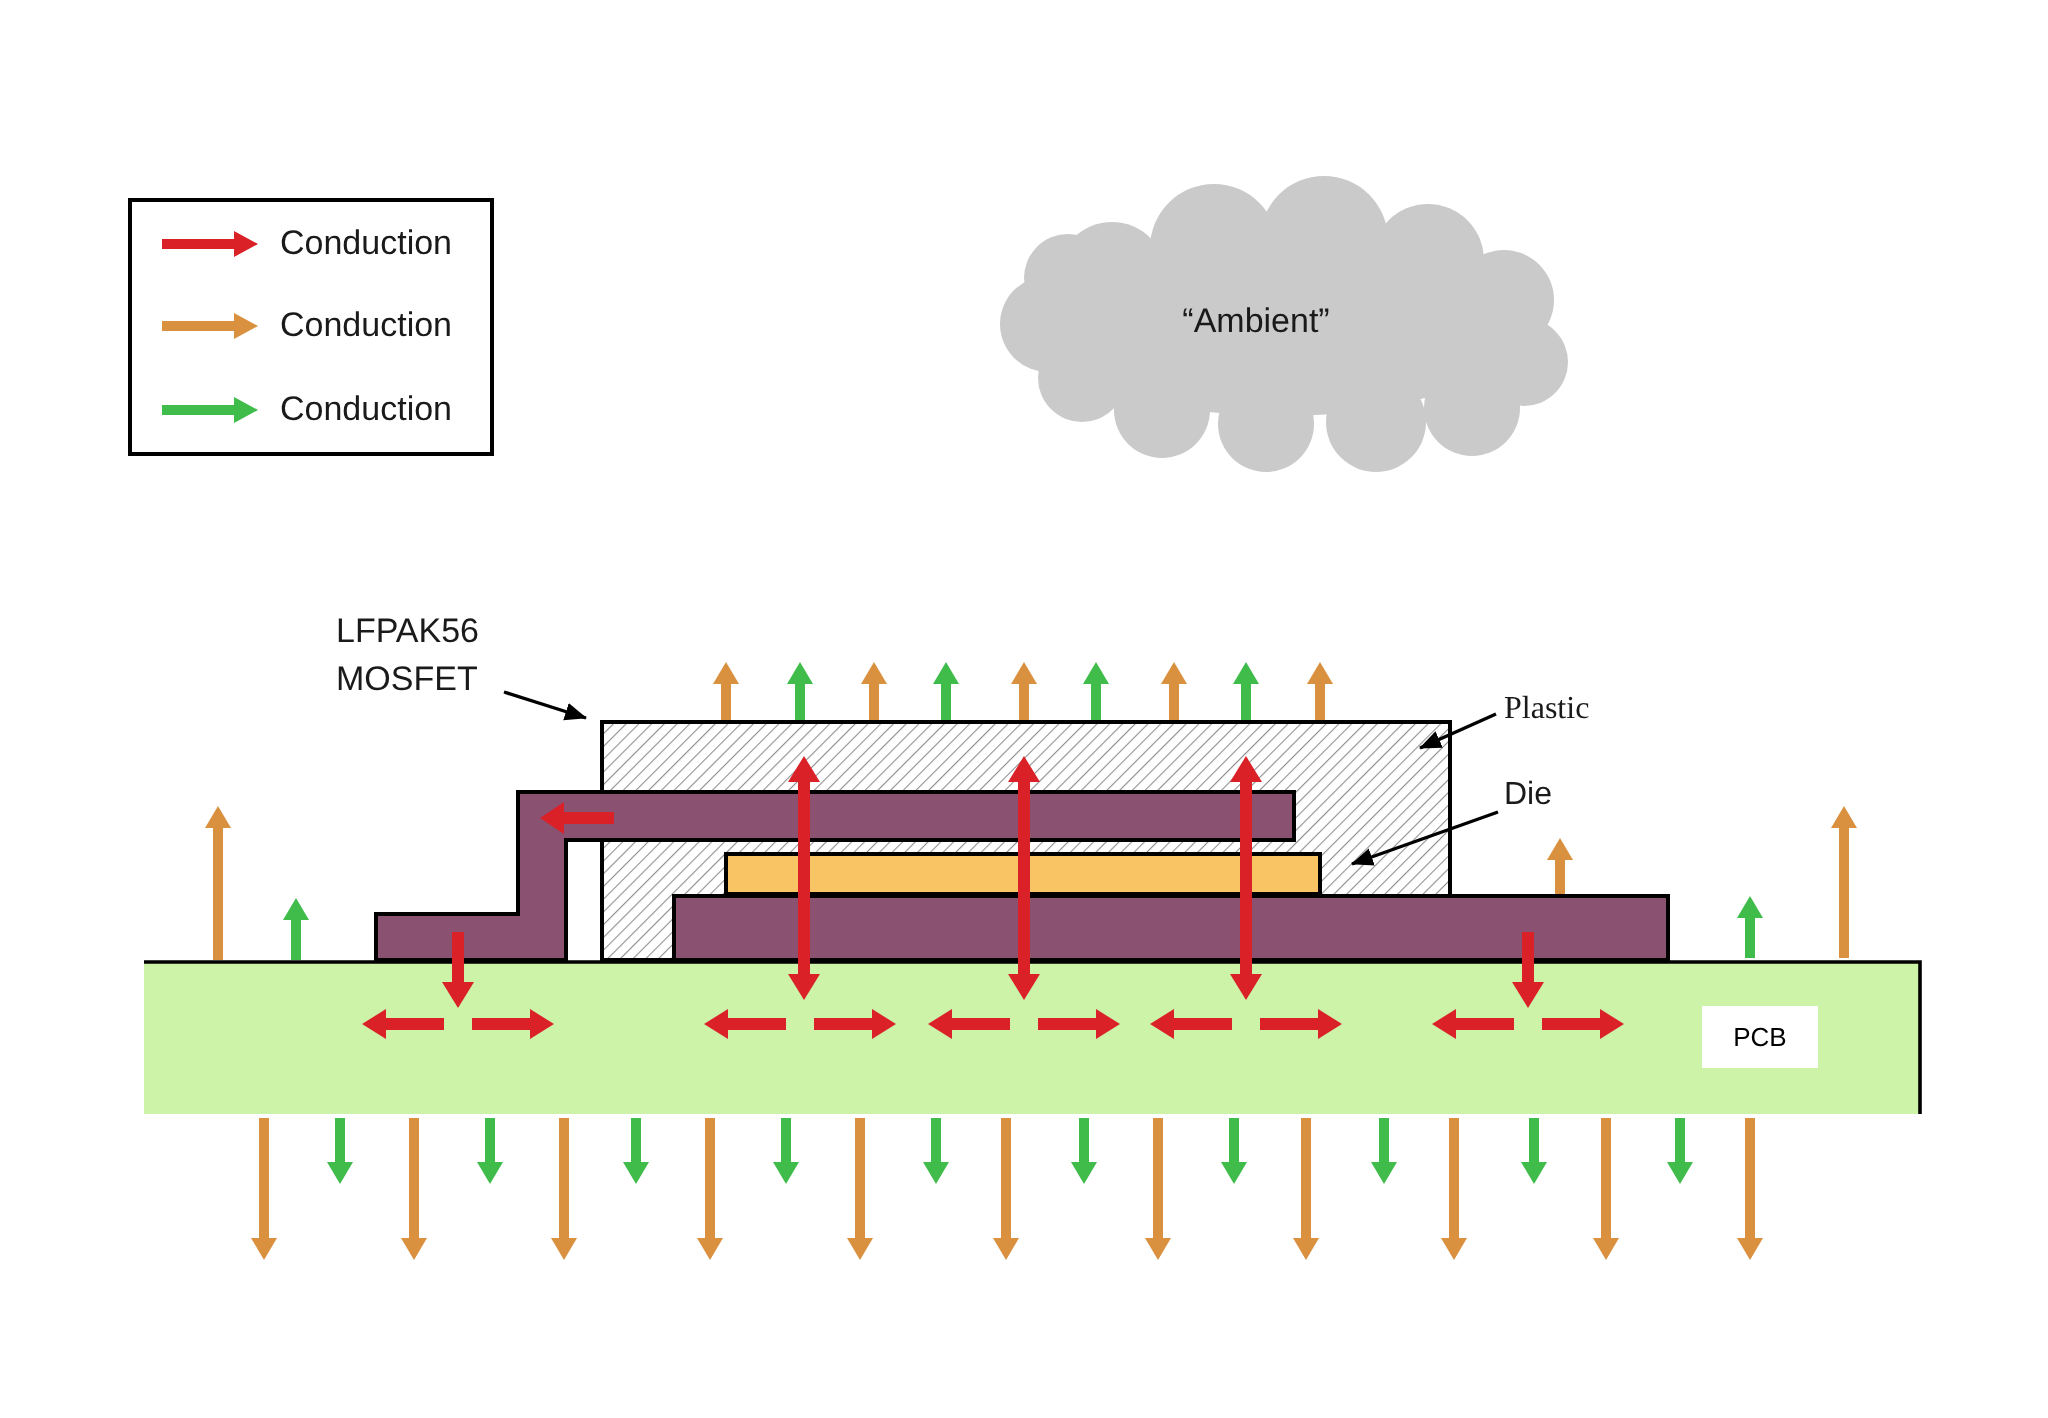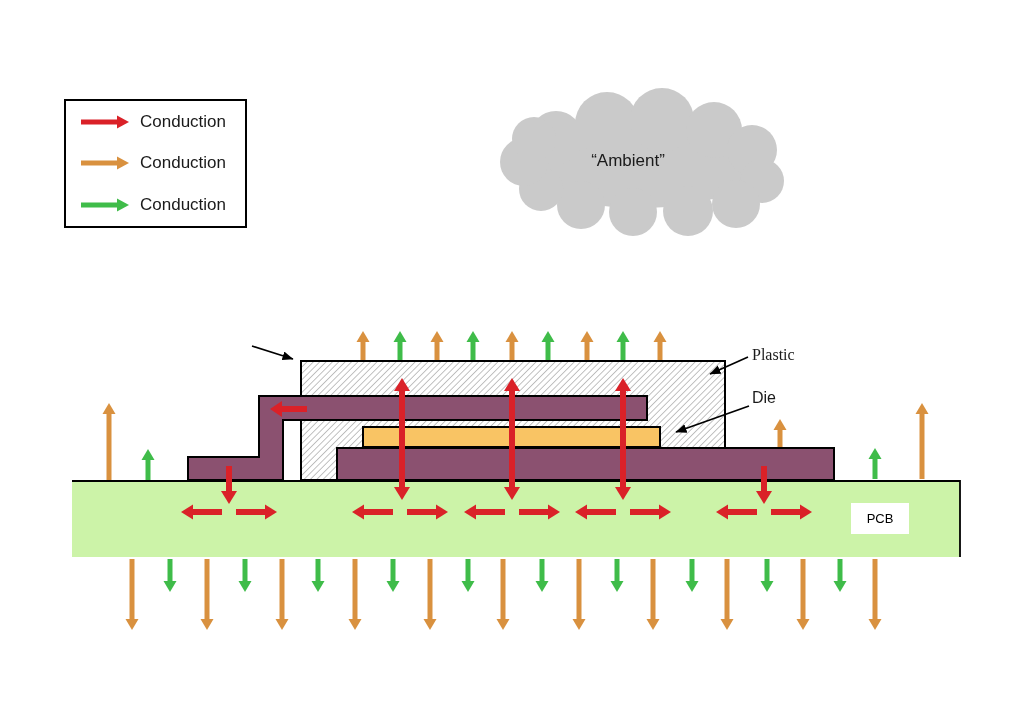--- a/index.html
+++ b/index.html
@@ -312,17 +312,21 @@
             <line x1="2.0" y1="8.0" x2="38.0" y2="8.0" stroke="#3fbc49" stroke-width="5"></line>
             <polygon points="50.0,8.0 38.0,14.5 38.0,1.5" fill="#3fbc49"></polygon>
           </g>
         </svg>
       <span class="legend-label">Conduction</span>
     </div>
   </div>
 
   <div class="abs ambient-label">“Ambient”</div>
 
+  <div class="abs pkg-label">
+    <div>LFPAK56</div>
+    <div>MOSFET</div>
+  </div>
 
   <div class="abs small-label plastic-label">Plastic</div>
   <div class="abs small-label die-label">Die</div>
   <div class="abs pcb-label">PCB</div>
 </div>
 
 </body></html>

